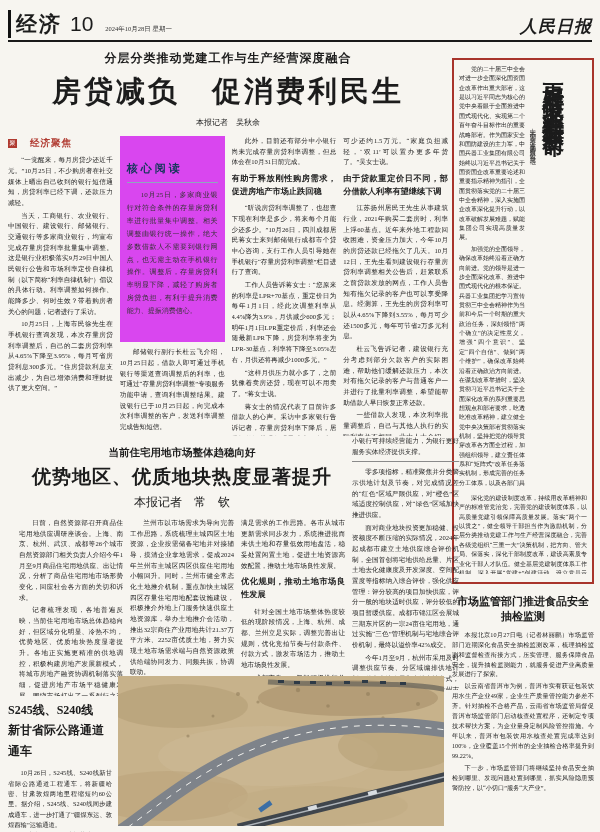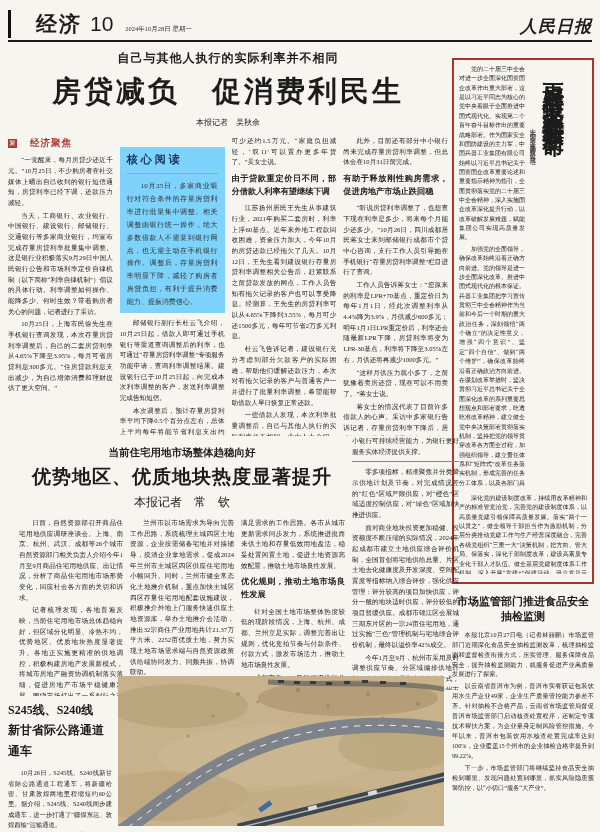--- a/index.html
+++ b/index.html
@@ -3,40 +3,40 @@
 <meta charset="utf-8">
 <style>
   * { margin:0; padding:0; box-sizing:border-box; -webkit-text-size-adjust:none; }
   html,body { width:600px; background:#e9e7e2; }
   .page { position:relative; width:600px; height:832px; background:#f7f5f0; overflow:hidden;
           font-family:"Liberation Serif", serif; color:#1c1c1c; }
 
   
   .masthead { position:absolute; top:8px; left:8px; right:8px; height:34px;
               border-bottom:2px solid #1a1a1a; display:flex; justify-content:space-between; align-items:flex-end; padding-bottom:2px; }
-  .mast-left { display:flex; align-items:baseline; border-left:3px solid #111; padding-left:25px; }
+  .mast-left { display:flex; align-items:baseline; border-left:3px solid #111; padding-left:5px; }
   .mast-section { font-size:21px; font-weight:bold; letter-spacing:2px; }
   .mast-pageno { font-size:21px; margin-left:8px; font-family:"Liberation Sans", sans-serif; }
   .mast-date { font-size:6.5px; margin-left:12px; color:#333; }
   .mast-logo { font-size:17px; font-weight:bold; font-style:italic; letter-spacing:1px; }
 
   
   .lead { position:absolute; left:8px; top:50px; width:440px; }
   .lead-kicker { text-align:center; font-size:12px; font-weight:bold; letter-spacing:1px; margin-bottom:5px; }
   .lead-title { text-align:center; font-size:29px; font-weight:bold; letter-spacing:3px; margin-bottom:5px; }
   .lead-byline { text-align:center; font-size:8px; color:#222; margin-bottom:8px; }
   .cols { display:flex; gap:7px; height:300px; overflow:hidden; }
   .col { flex:1; font-size:6.6px; line-height:1.62; text-align:justify; overflow:hidden; color:#222; }
   .col p { text-indent:2em; margin-bottom:2px; }
   .col p.noindent { text-indent:0; }
   .subhead { font-weight:bold; font-size:8.2px; line-height:1.55; margin:5px 0; text-align:justify; }
   .focus-badge { display:flex; align-items:center; gap:13px; margin-bottom:4px; }
   .focus-icon { width:9px; height:9px; background:#b03a30; color:#fff; font-size:6px; line-height:9px; text-align:center; flex:0 0 auto; }
   .focus-label { color:#b03a30; font-weight:bold; font-size:9.5px; letter-spacing:1px; }
-  .core-box { background:#7dd3fc; padding:4px 7px; margin-bottom:5px;margin-top:11px; }
+  .core-box { background:#d946ef; padding:24px 7px; margin-bottom:5px; }
   .core-title { font-size:11px; font-weight:bold; color:#16365c; letter-spacing:3px; border-bottom:1px solid #8fa6bf; padding-bottom:4px; margin-bottom:6px; }
   .core-text { font-size:7px; line-height:1.85; color:#333; text-align:justify; text-indent:2em; }
 
   
   .opinion { position:absolute; left:452px; top:58px; width:142px; height:526px;
              border:2px solid #a8342b; padding:5px 5px 4px; background:#f7f5f0; }
   .op-top { display:flex; height:424px; overflow:hidden; }
   .op-text { width:66px; font-size:6px; line-height:1.56; text-align:justify; overflow:hidden; color:#222; }
   .op-text p { text-indent:2em; margin-bottom:2px; }
   .op-byline { writing-mode:vertical-rl; font-size:6.3px; letter-spacing:2px; color:#333; padding-top:58px; margin:0 3px; }
@@ -80,21 +80,21 @@
   <div class="masthead">
     <div class="mast-left">
       <span class="mast-section">经济</span>
       <span class="mast-pageno">10</span>
       <span class="mast-date">2024年10月28日 星期一</span>
     </div>
     <span class="mast-logo">人民日报</span>
   </div>
 
   <div class="lead">
-    <div class="lead-kicker">自己与其他人执行的实际利率并不相同</div>
+    <div class="lead-kicker">分层分类推动党建工作与生产经营深度融合</div>
     <div class="lead-title">房贷减负　促消费利民生</div>
     <div class="lead-byline">本报记者　吴秋余</div>
     <div class="cols">
       <div class="col">
         <div class="focus-badge">
           <span class="focus-icon">聚</span>
           <span class="focus-label">经济聚焦</span>
         </div>
         <p>“一觉醒来，每月房贷少还近千元。”10月25日，不少购房者在社交媒体上晒出自己收到的银行短信通知，房贷利率已经下调，还款压力减轻。</p>
         <p>当天，工商银行、农业银行、中国银行、建设银行、邮储银行、交通银行等多家商业银行，均宣布完成存量房贷利率批量集中调整。这是银行业积极落实9月29日中国人民银行公告和市场利率定价自律机制（以下简称“利率自律机制”）倡议的具体行动。利率调整如何操作、能降多少、何时生效？带着购房者关心的问题，记者进行了采访。</p>
@@ -102,35 +102,35 @@
 
       </div>
       <div class="col">
         <div class="core-box">
           <div class="core-title">核心阅读</div>
           <div class="core-text">10月25日，多家商业银行对符合条件的存量房贷利率进行批量集中调整。相关调整由银行统一操作，绝大多数借款人不需要到银行网点，也无需主动在手机银行操作。调整后，存量房贷利率明显下降，减轻了购房者房贷负担，有利于提升消费能力、提振消费信心。</div>
         </div>
         <p>邮储银行副行长杜云飞介绍，10月25日起，借款人即可通过手机银行等渠道查询调整后的利率，也可通过“存量房贷利率调整”专项服务功能申请，查询利率调整结果。建设银行已于10月25日起，向完成本次利率调整的客户，发送利率调整完成告知短信。</p>
         <p>本次调整后，预计存量房贷利率平均下降0.5个百分点左右，总体上平均每年将能节省利息支出约1500亿元，惠及5000万户家庭。</p>
 
-      </div>
-      <div class="col">
-        <p class="noindent">可少还约1.5万元。“家庭负担减轻，‘双11’可以置办更多年货了。”吴女士说。</p>
-        <div class="subhead">由于贷款重定价日不同，部分借款人利率有望继续下调</div>
-        <p>江苏扬州居民王先生从事建筑行业，2021年购买二套房时，利率上浮60基点。近年来外地工程款回收困难，资金压力加大，今年10月的房贷还款已经拖欠了几天。10月12日，王先生看到建设银行存量房贷利率调整相关公告后，赶紧联系之前贷款发放的网点，工作人员告知有拖欠记录的客户也可以享受降息。经测算，王先生的房贷利率可以从4.65%下降到3.55%，每月可少还1500多元，每年可节省2万多元利息。</p>
-        <p>杜云飞告诉记者，建设银行充分考虑到部分欠款客户的实际困难，帮助他们缓解还款压力，本次对有拖欠记录的客户与普通客户一并进行了批量利率调整，希望能帮助借款人早日恢复正常还款。</p>
-        <p>一些借款人发现，本次利率批量调整后，自己与其他人执行的实际利率并不相同。业内人士介绍，这是由于执行的利率取决于借款人贷款发放日不同，银行贷款重定价日…</p>
       </div>
       <div class="col">
         <p>此外，目前还有部分中小银行尚未完成存量房贷利率调整，但总体会在10月31日前完成。</p>
         <div class="subhead">有助于释放刚性购房需求，促进房地产市场止跌回稳</div>
         <p>“听说房贷利率调整了，也想查下现在利率是多少，将来每个月能少还多少。”10月26日，四川成都居民蒋女士来到邮储银行成都市个贷中心咨询，支行工作人员引导她在手机银行“存量房贷利率调整”栏目进行了查询。</p>
         <p>工作人员告诉蒋女士：“您原来的利率是LPR+70基点，重定价日为每年1月1日，经此次调整利率从4.4%降为3.9%，月供减少600多元；明年1月1日LPR重定价后，利率还会随最新LPR下降，房贷利率将变为LPR-30基点，利率将下降至3.05%左右，月供还将再减少1000多元。”</p>
         <p>“这样月供压力就小多了，之前犹豫着卖房还贷，现在可以不用卖了。”蒋女士说。</p>
         <p>蒋女士的情况代表了目前许多借款人的心声。采访中多家银行告诉记者，存量房贷利率下降后，居民提前还贷现象明显减少，有助于释放刚性购房需求，促进房地产市场止跌回稳，同时增强中</p>
+      </div>
+      <div class="col">
+        <p class="noindent">可少还约1.5万元。“家庭负担减轻，‘双11’可以置办更多年货了。”吴女士说。</p>
+        <div class="subhead">由于贷款重定价日不同，部分借款人利率有望继续下调</div>
+        <p>江苏扬州居民王先生从事建筑行业，2021年购买二套房时，利率上浮60基点。近年来外地工程款回收困难，资金压力加大，今年10月的房贷还款已经拖欠了几天。10月12日，王先生看到建设银行存量房贷利率调整相关公告后，赶紧联系之前贷款发放的网点，工作人员告知有拖欠记录的客户也可以享受降息。经测算，王先生的房贷利率可以从4.65%下降到3.55%，每月可少还1500多元，每年可节省2万多元利息。</p>
+        <p>杜云飞告诉记者，建设银行充分考虑到部分欠款客户的实际困难，帮助他们缓解还款压力，本次对有拖欠记录的客户与普通客户一并进行了批量利率调整，希望能帮助借款人早日恢复正常还款。</p>
+        <p>一些借款人发现，本次利率批量调整后，自己与其他人执行的实际利率并不相同。业内人士介绍，这是由于执行的利率取决于借款人贷款发放日不同，银行贷款重定价日…</p>
       </div>
     </div>
   </div>
 
   <div class="opinion">
     <div class="op-top">
       <div class="op-text">
         <p>党的二十届三中全会对进一步全面深化国资国企改革作出重大部署，这是以习近平同志为核心的党中央着眼于全面推进中国式现代化、实现第二个百年奋斗目标作出的重要战略部署。作为国家安全和国防建设的主力军，中国兵器工业集团有限公司始终以习近平总书记关于国资国企改革重要论述和重要指示精神为指引，全面贯彻落实党的二十届三中全会精神，深入实施国企改革深化提升行动，以改革破解发展难题，赋能集团公司实现高质量发展。</p>
         <p>加强党的全面领导，确保改革始终沿着正确方向前进。党的领导是进一步全面深化改革、推进中国式现代化的根本保证。兵器工业集团把学习宣传贯彻三中全会精神作为当前和今后一个时期的重大政治任务，深刻领悟“两个确立”的决定性意义，增强“四个意识”、坚定“四个自信”、做到“两个维护”，确保改革始终沿着正确政治方向前进。在谋划改革举措时，坚决贯彻习近平总书记关于全面深化改革的系列重要思想观点和部署要求，吃透吃准改革精神，建立健全党中央决策部署贯彻落实机制，坚持把党的领导贯穿改革各方面全过程，加强组织领导，建立责任体系和“矩阵式”改革任务落实机制，形成完善的任务分工体系，以及各部门具体对接的改革任务落实企业联系会议制度，积极探索创新发展布局上一体、分领域、分层级推进改革落地，围绕“目标导向”改革方向、问题导向改革方案，聚焦高质量发展要求，全面破除制约集团公司发展的体制机制障碍，确保各项改革任务落地见效。</p>
       </div>

